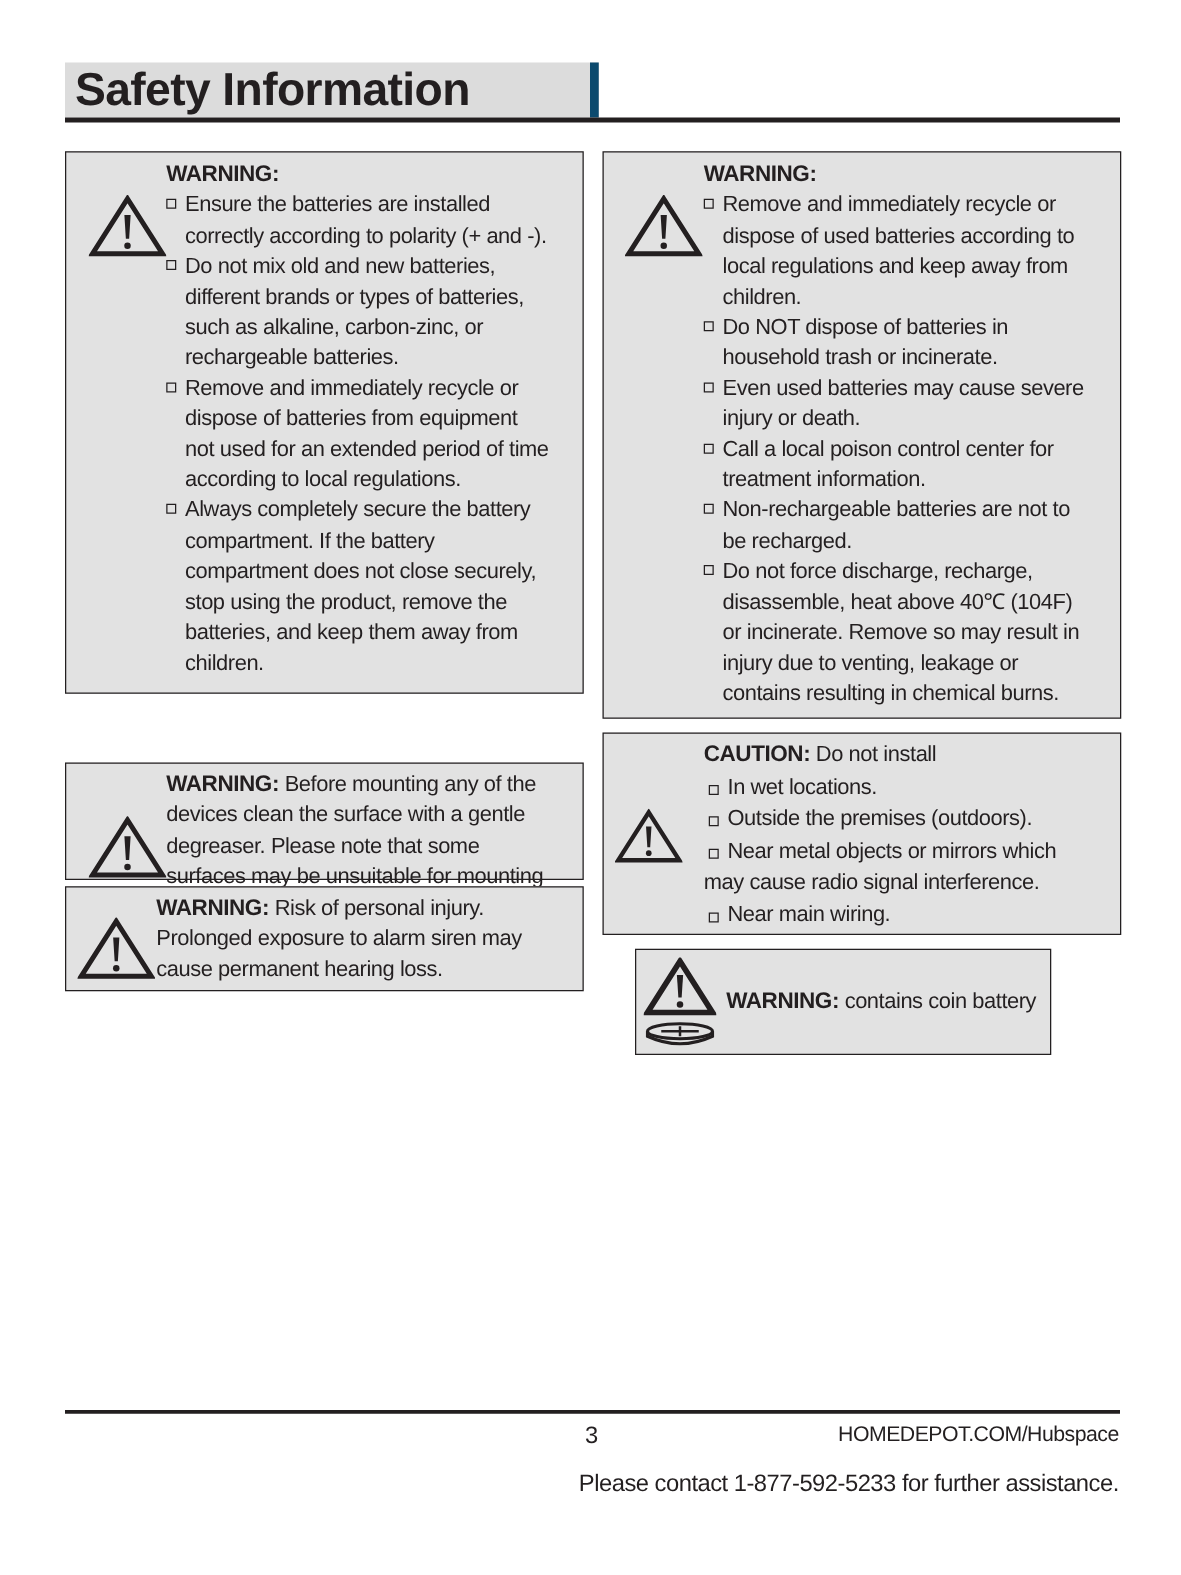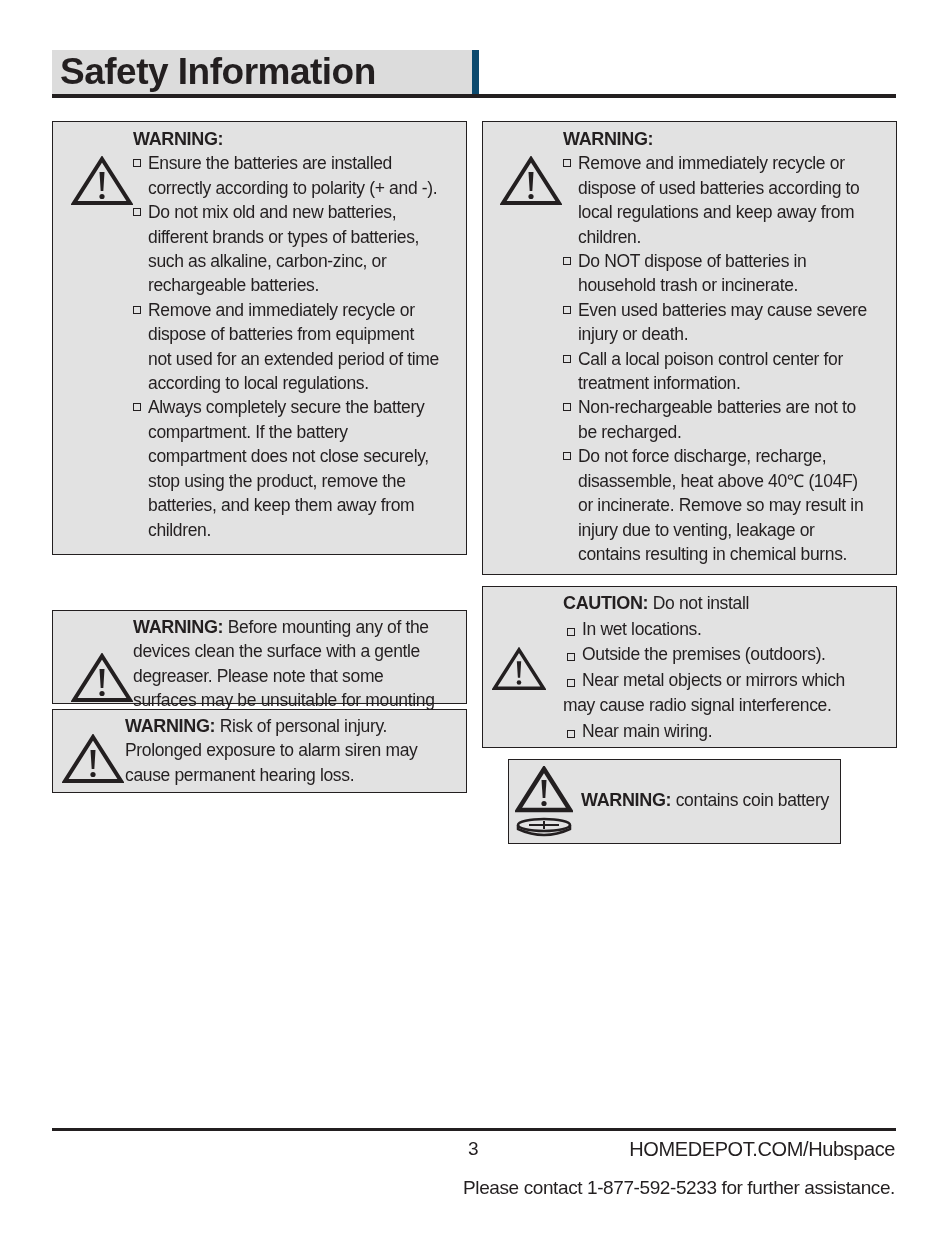--- a/index.html
+++ b/index.html
@@ -13,21 +13,21 @@
   .box .icon { position:absolute; }
   .box .content { position:absolute; font-size:17.5px; line-height:24.4px; transform-origin:left top; }
   .lbl { font-weight:bold; font-size:18px; }
   .item { position:relative; padding-left:15px; }
   .item .chk { position:absolute; left:0; top:8px; width:8px; height:8px; border:1px solid #231f20; box-sizing:border-box; }
   .line { white-space:nowrap; }
   .narrow { letter-spacing:-0.35px; }
 
   .footer-rule { position:absolute; left:52px; top:1128px; width:844px; height:3px; background:#231f20; }
   .page-num { position:absolute; left:468px; top:1138px; font-size:19px; }
-  .site { position:absolute; right:50px; top:1138px; font-size:20px; letter-spacing:-0.4px; }
+  .site { position:absolute; right:50px; top:1138px; font-size:17px; letter-spacing:-0.4px; }
   .contact { position:absolute; right:50px; top:1177px; font-size:19px; letter-spacing:-0.4px; }
 </style>
 </head>
 <body>
 
 <div class="header">
   <div class="title-box">
     <div class="title">Safety Information</div>
   </div>
   <div class="rule"></div>

